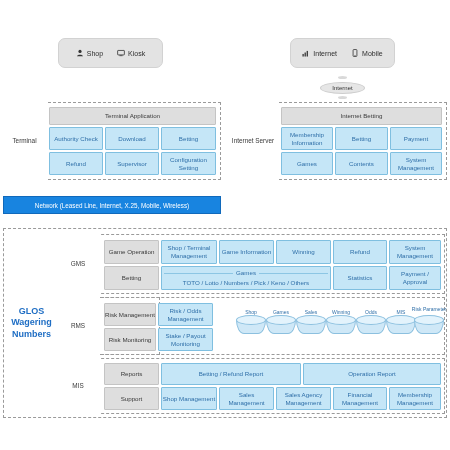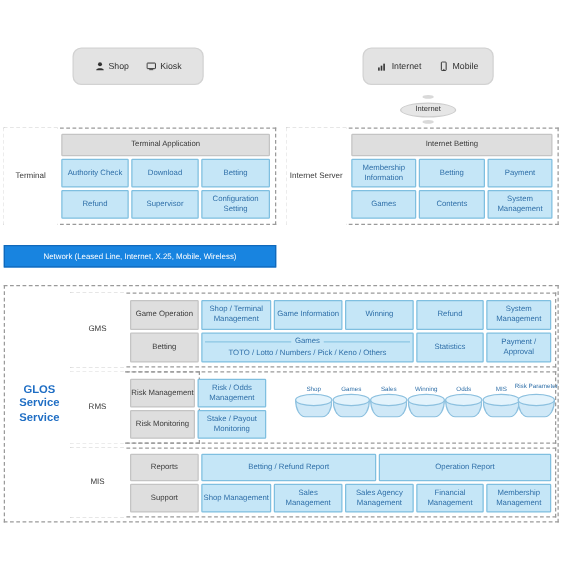--- a/index.html
+++ b/index.html
@@ -250,21 +250,21 @@
     <span>System Management</span>
   </div>
 
   <div class="network-bar" style="left:3px;top:196px;width:218px;height:18px;">
     <span>Network (Leased Line, Internet, X.25, Mobile, Wireless)</span>
   </div>
 
   <div class="dash-box" style="left:3px;top:228px;width:444px;height:190px;"></div>
 
   <div class="glos-label" style="left:5px;top:290px;width:53px;height:66px;">
-    <span>GLOS Service Service</span>
+    <span>GLOS Wagering Numbers</span>
   </div>
 
   <div class="dash-box" style="left:56px;top:234px;width:389px;height:60px;"></div>
   <div class="solid-white" style="left:56px;top:234px;width:44px;height:60px;border:none;">
     <span>GMS</span>
   </div>
 
   <div class="gray-box" style="position:absolute;left:104px;top:240px;width:55px;height:24px;">
     <span>Game Operation</span>
   </div>

